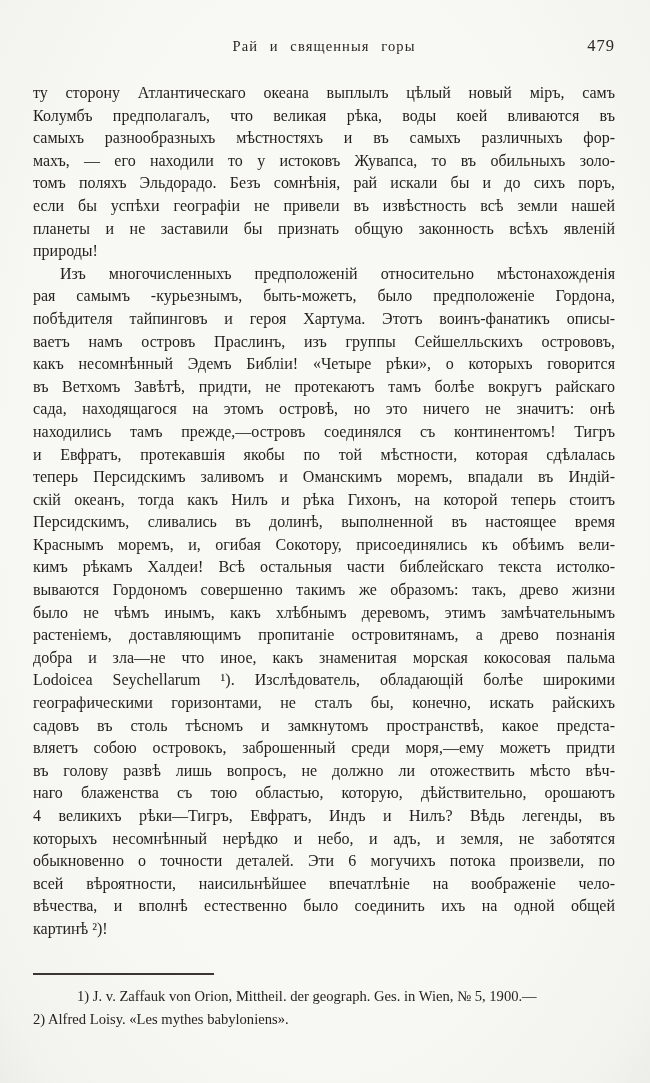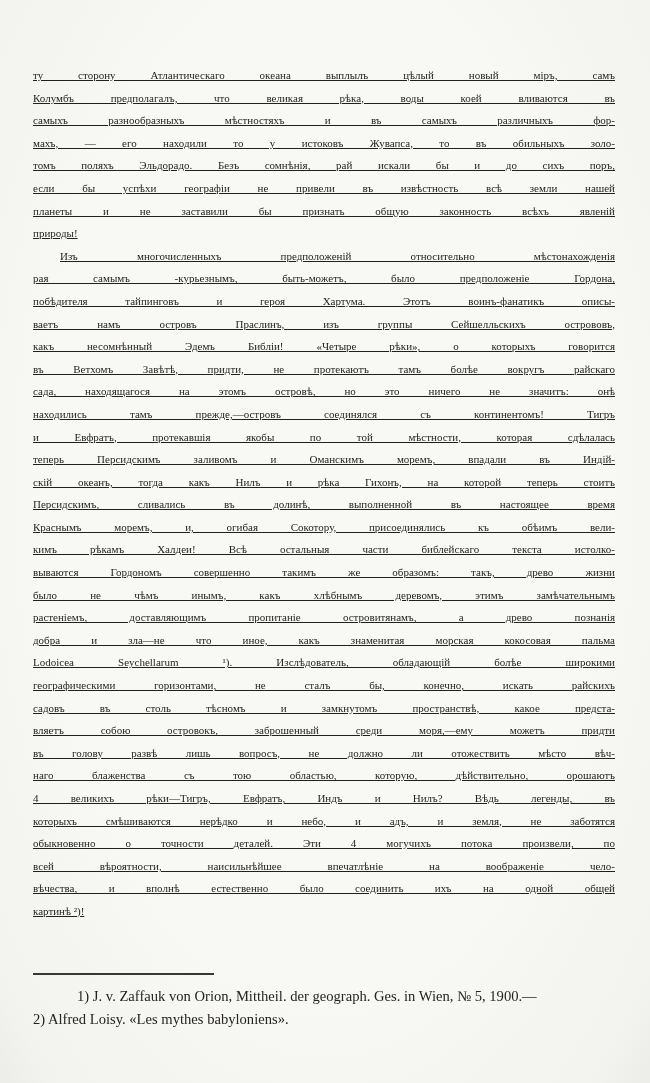--- a/index.html
+++ b/index.html
@@ -30,25 +30,24 @@
   }
   .page-number {
     position: absolute;
     right: 0; top: -2px;
     font-size: 16.5px;
     letter-spacing: 1px;
     color: #2b2724;
   }
   .body-text {
     position: absolute;
-    left: 33px; top: 64px; width: 582px;
-    font-size: 11px;
+    left: 33px; top: 82px; width: 582px;
+    font-size: 16px;
     line-height: 22.6px;
     color: #221f1c;
-    text-decoration: underline;
   }
   .line {
     height: 22.6px;
     overflow: hidden;
     text-align: justify;
     text-align-last: justify;
     -moz-text-align-last: justify;
     white-space: normal;
   }
   .line--indent { text-indent: 27px; }
@@ -72,20 +71,24 @@
     color: #262320;
     text-align: left;
   }
   .footnote-line--first { text-indent: 44px; }
 </style>
 </head>
 <body>
 
 <div class="page">
 
+  <div class="running-header">
+    <div class="header-title">Рай и священныя горы</div>
+    <div class="page-number">479</div>
+  </div>
 
   <div class="body-text">
       <div class="line">ту сторону Атлантическаго океана выплылъ цѣлый новый міръ, самъ</div>
       <div class="line">Колумбъ предполагалъ, что великая рѣка, воды коей вливаются въ</div>
       <div class="line">самыхъ разнообразныхъ мѣстностяхъ и въ самыхъ различныхъ фор-</div>
       <div class="line">махъ, — его находили то у истоковъ Жувапса, то въ обильныхъ золо-</div>
       <div class="line">томъ поляхъ Эльдорадо. Безъ сомнѣнія, рай искали бы и до сихъ поръ,</div>
       <div class="line">если бы успѣхи географіи не привели въ извѣстность всѣ земли нашей</div>
       <div class="line">планеты и не заставили бы признать общую законность всѣхъ явленій</div>
       <div class="line line--last">природы!</div>
@@ -107,22 +110,22 @@
       <div class="line">было не чѣмъ инымъ, какъ хлѣбнымъ деревомъ, этимъ замѣчательнымъ</div>
       <div class="line">растеніемъ, доставляющимъ пропитаніе островитянамъ, а древо познанія</div>
       <div class="line">добра и зла—не что иное, какъ знаменитая морская кокосовая пальма</div>
       <div class="line">Lodoicea Seychellarum ¹). Изслѣдователь, обладающій болѣе широкими</div>
       <div class="line">географическими горизонтами, не сталъ бы, конечно, искать райскихъ</div>
       <div class="line">садовъ въ столь тѣсномъ и замкнутомъ пространствѣ, какое предста-</div>
       <div class="line">вляетъ собою островокъ, заброшенный среди моря,—ему можетъ придти</div>
       <div class="line">въ голову развѣ лишь вопросъ, не должно ли отожествить мѣсто вѣч-</div>
       <div class="line">наго блаженства съ тою областью, которую, дѣйствительно, орошаютъ</div>
       <div class="line">4 великихъ рѣки—Тигръ, Евфратъ, Индъ и Нилъ? Вѣдь легенды, въ</div>
-      <div class="line">которыхъ смѣшиваются нерѣдко и небо, и адъ, и земля, не заботятся</div>
-      <div class="line">обыкновенно о точности деталей. Эти 4 могучихъ потока произвели, по</div>
+      <div class="line">которыхъ несомнѣнный нерѣдко и небо, и адъ, и земля, не заботятся</div>
+      <div class="line">обыкновенно о точности деталей. Эти 6 могучихъ потока произвели, по</div>
       <div class="line">всей вѣроятности, наисильнѣйшее впечатлѣніе на воображеніе чело-</div>
       <div class="line">вѣчества, и вполнѣ естественно было соединить ихъ на одной общей</div>
       <div class="line line--last">картинѣ ²)!</div>
     </div>
 
   <div class="footnote-block">
     <div class="footnote-rule"></div>
     <div>
         <div class="footnote-line footnote-line--first">1) J. v. Zaffauk von Orion, Mittheil. der geograph. Ges. in Wien, № 5, 1900.—</div>
         <div class="footnote-line">2) Alfred Loisy. «Les mythes babyloniens».</div>

